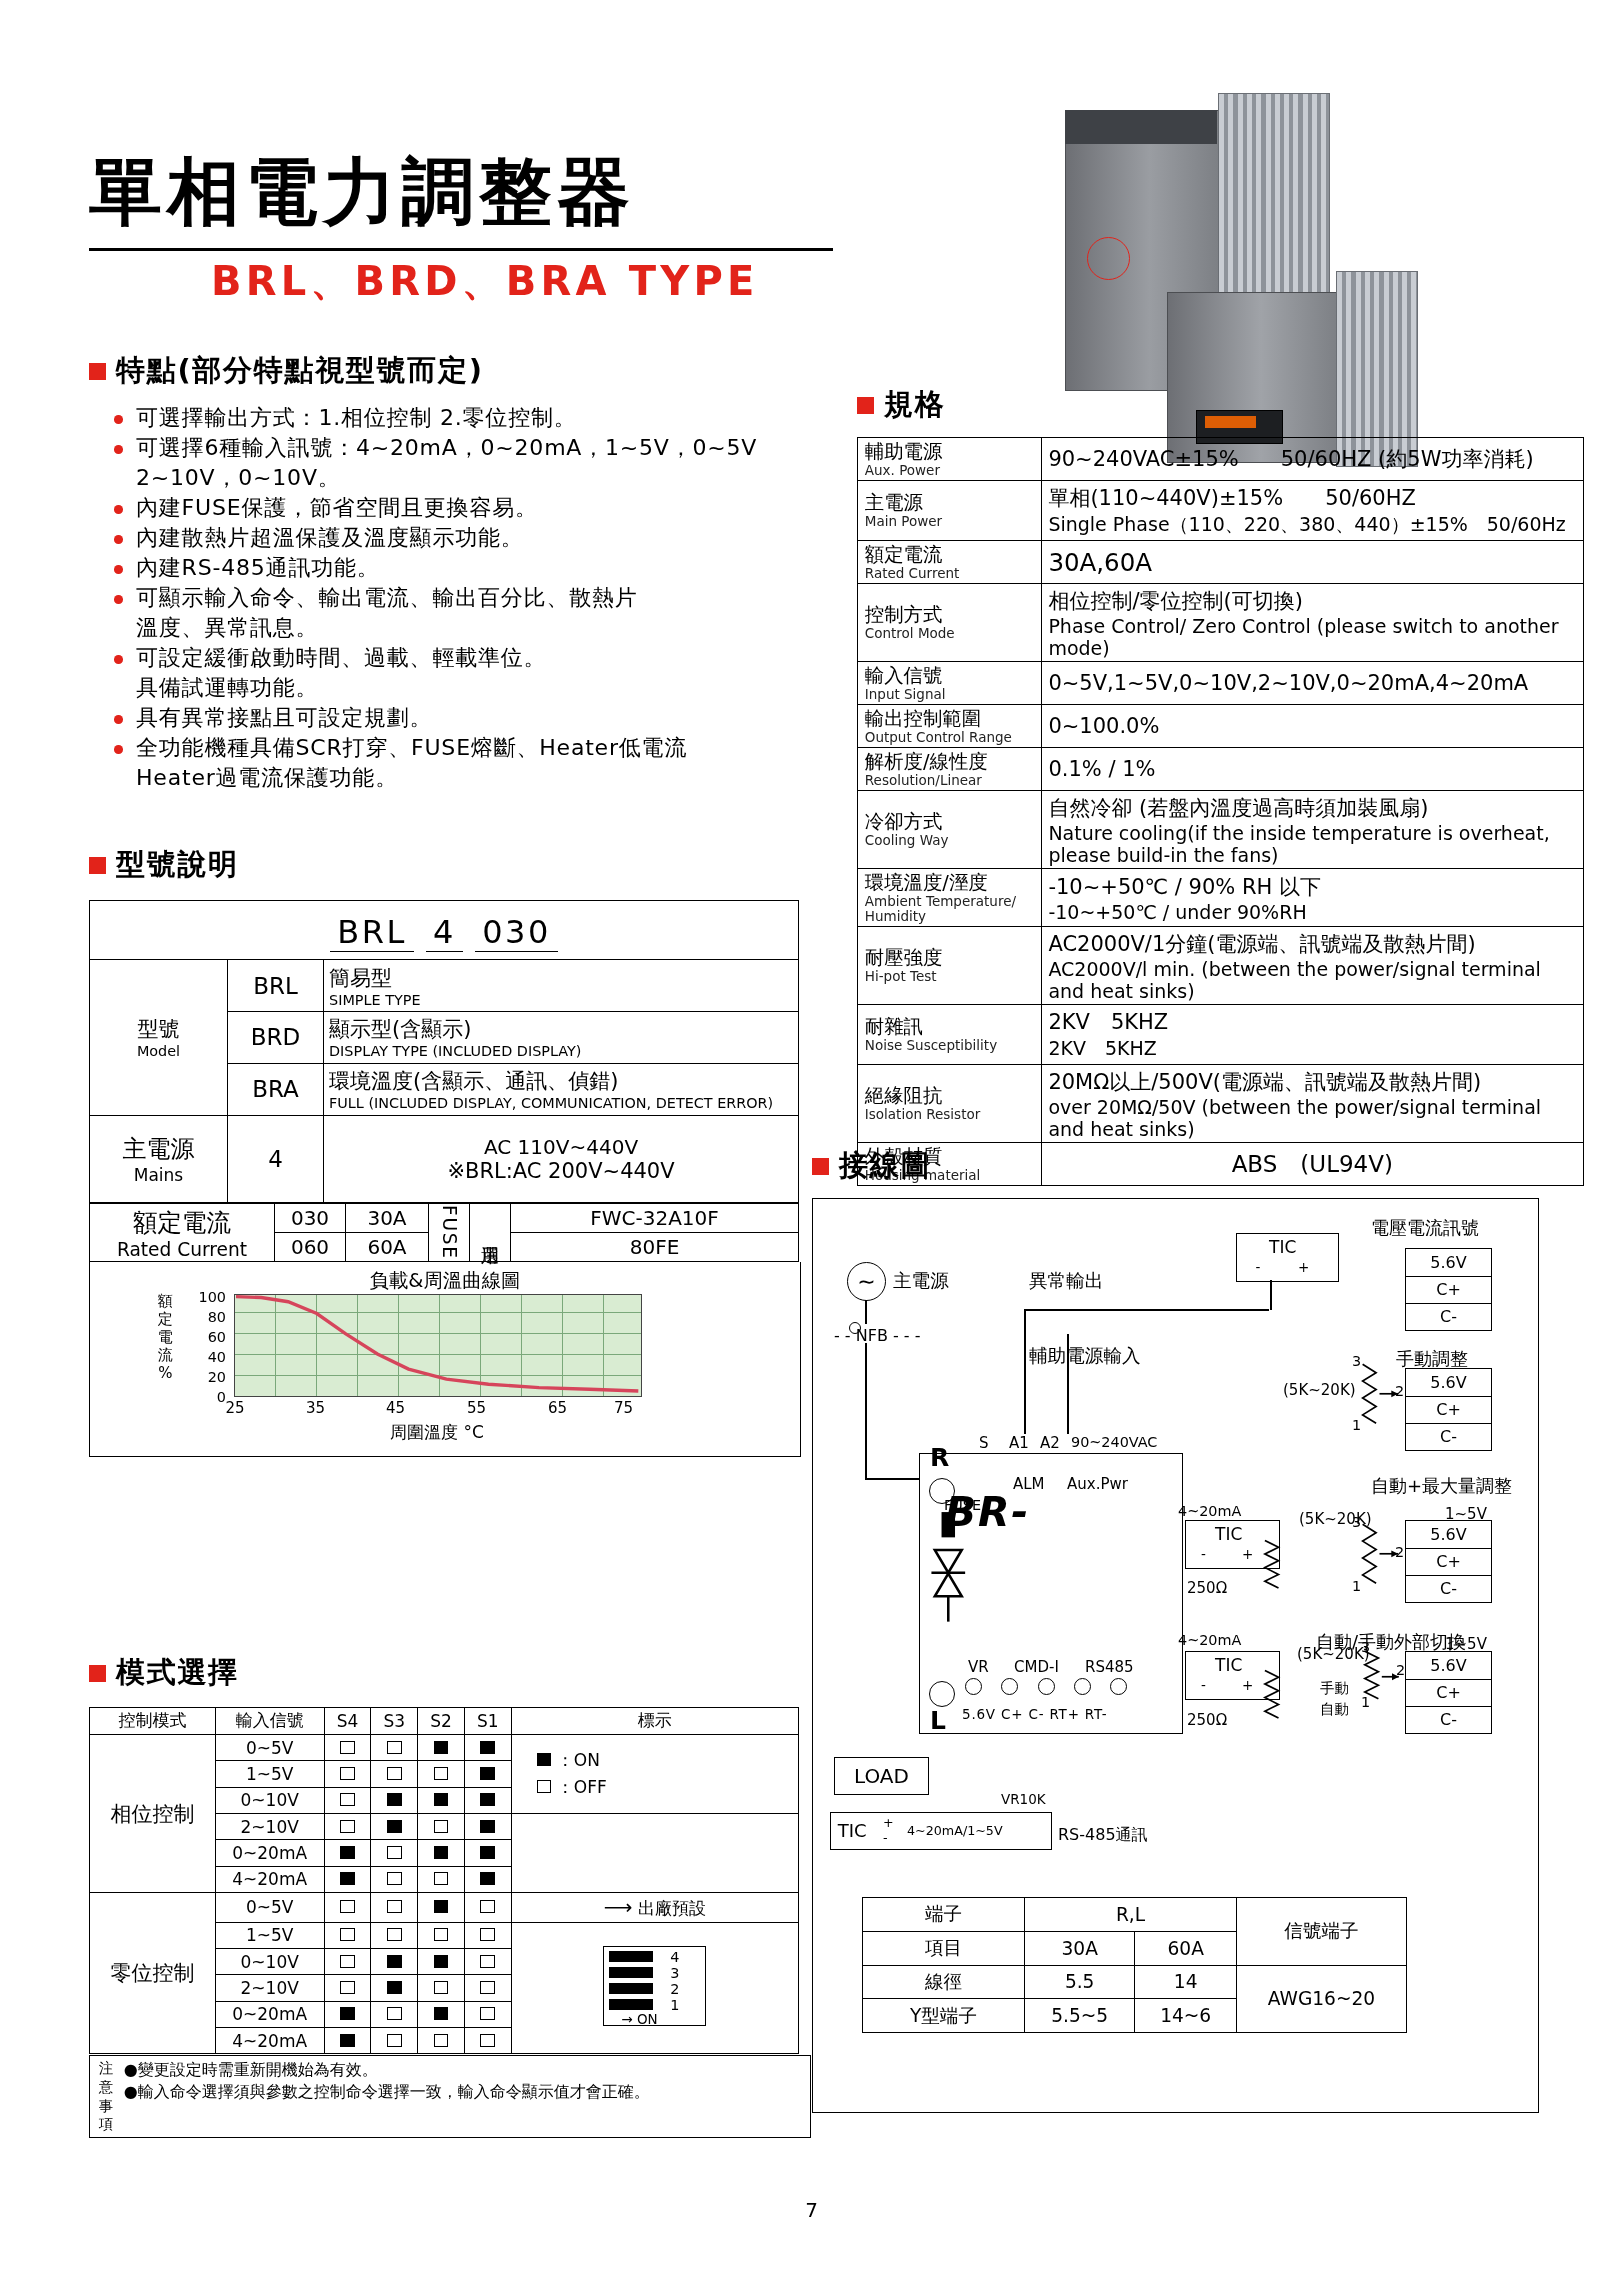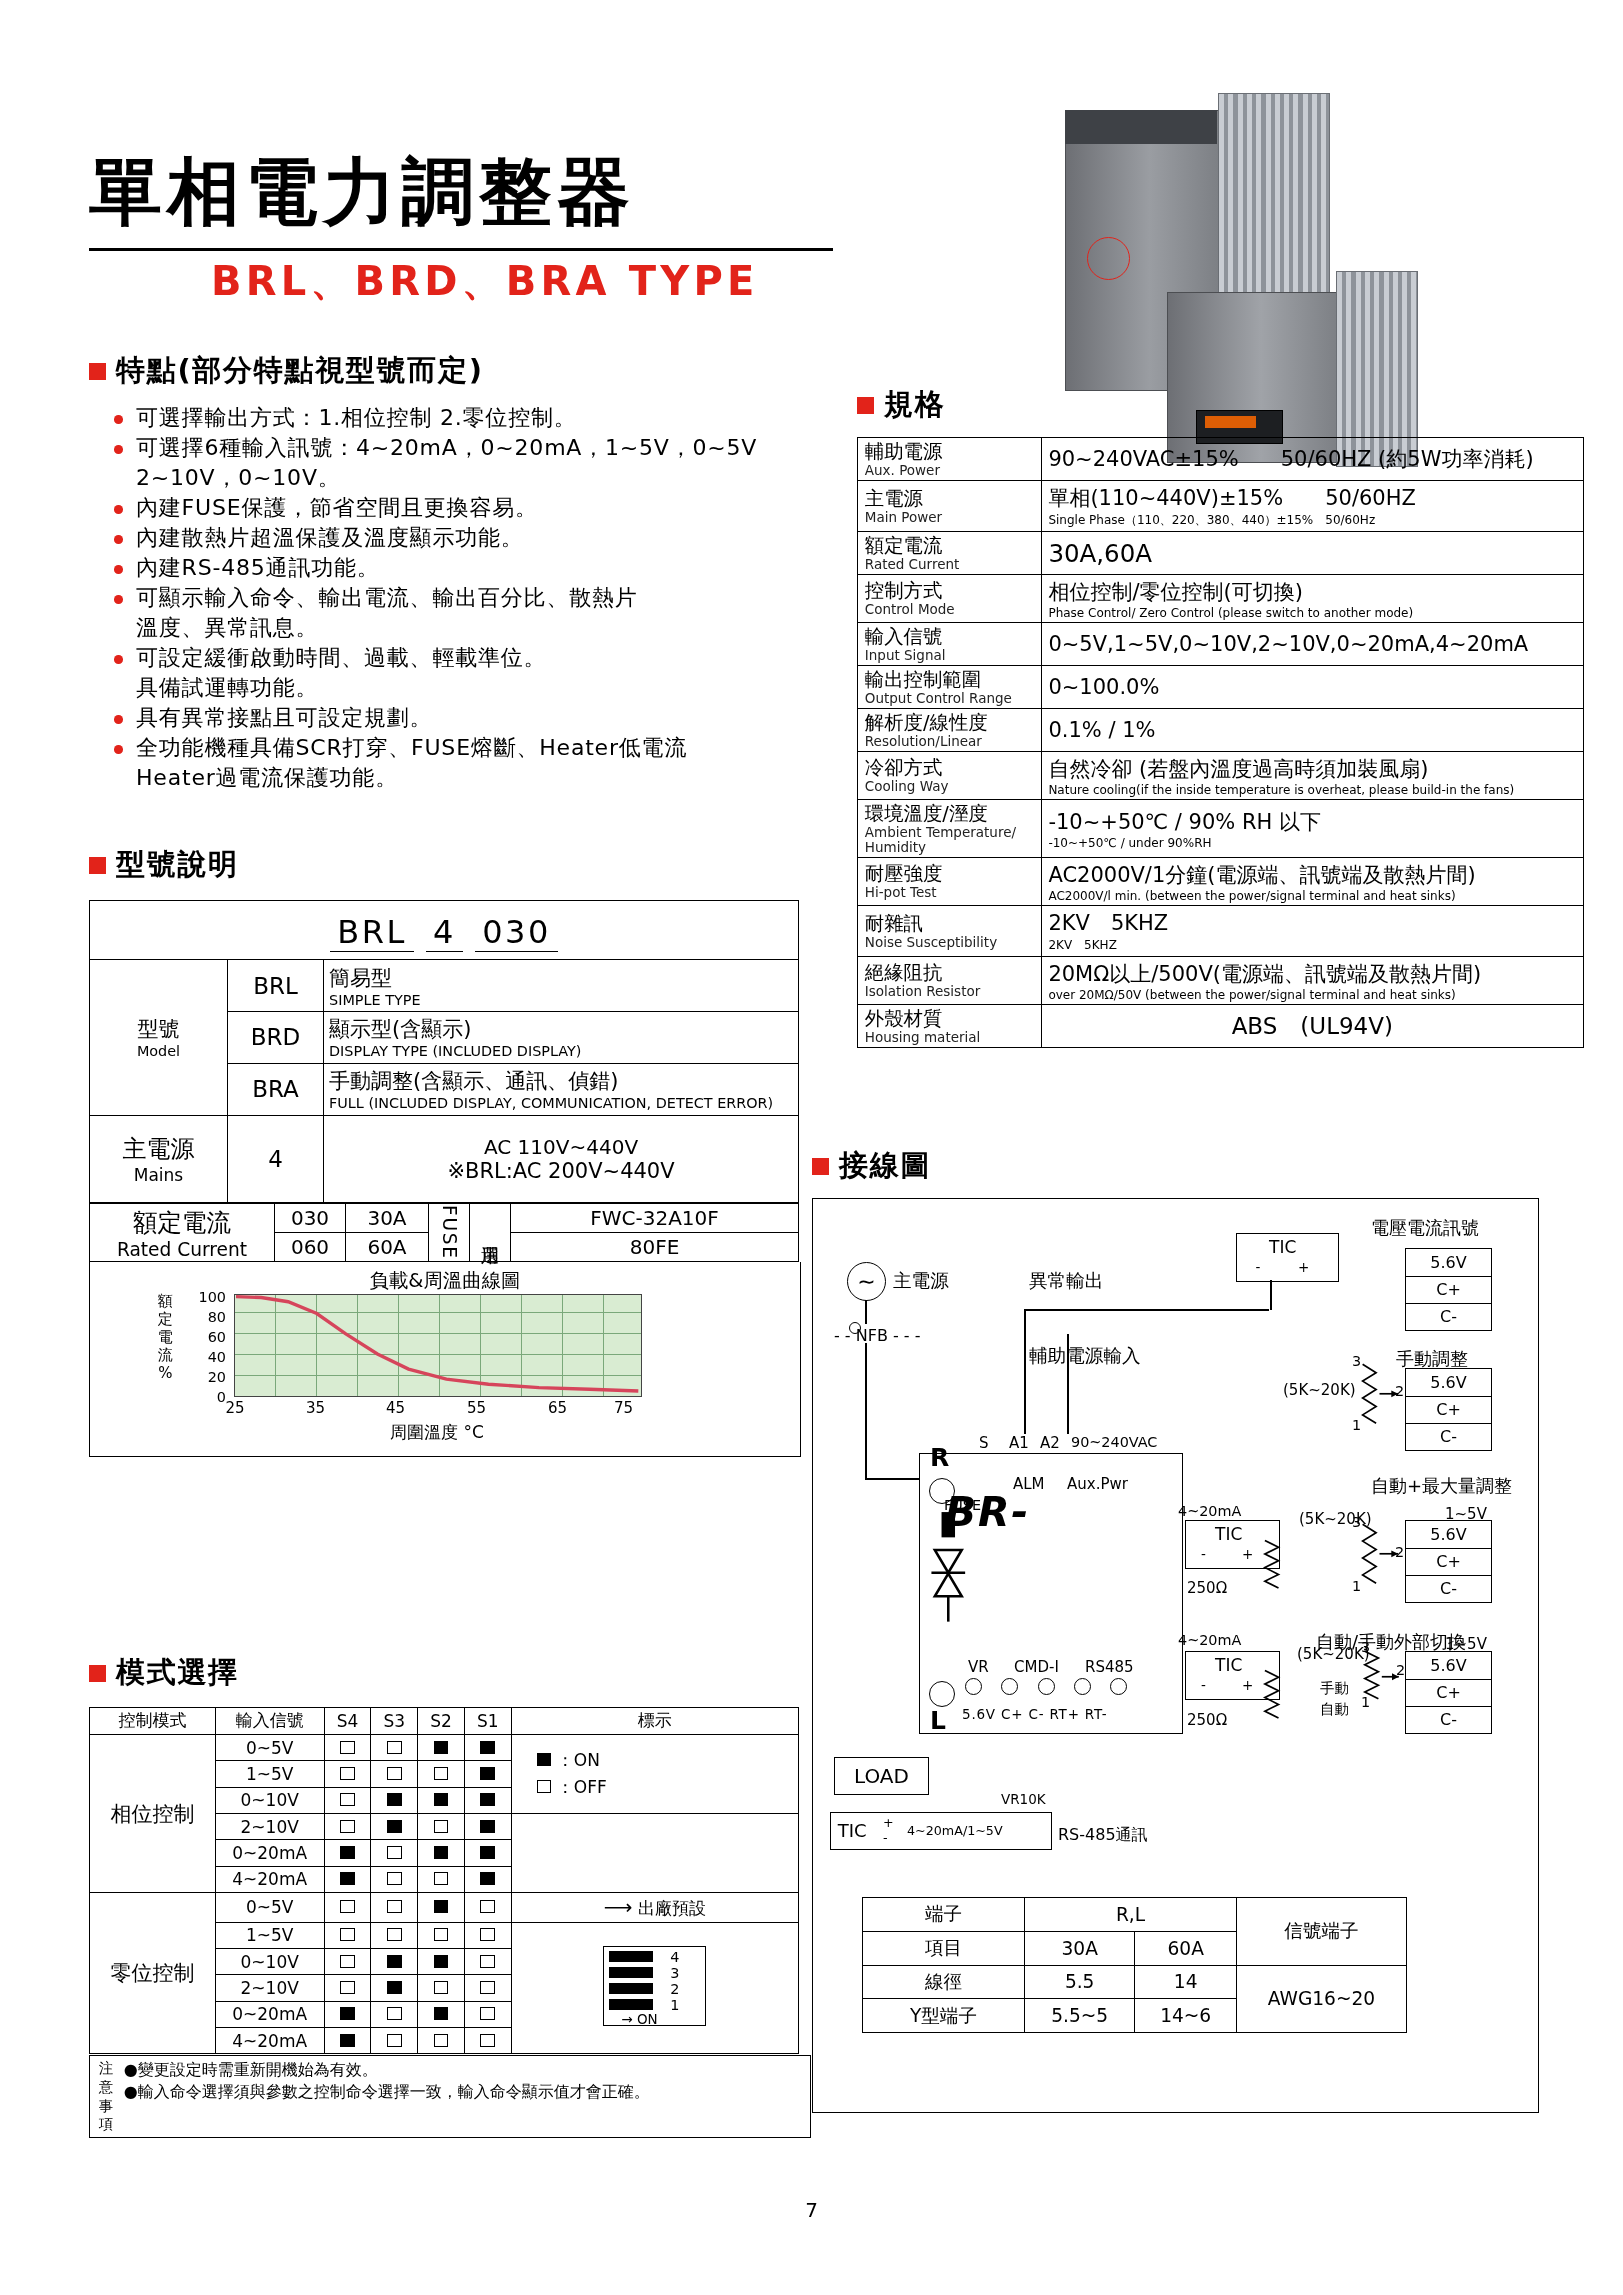--- a/index.html
+++ b/index.html
@@ -44,21 +44,21 @@
   .chk.on{background:#000;}
   #notes{position:absolute;left:89px;top:2055px;width:710px;font-size:16px;line-height:22px;border:0.8px solid #000;padding:3.4px 5px;}
   
   #spec-section{position:absolute;left:812px;top:385px;width:736px;margin-left:45px;}
   #spec-table{margin-top:12px;width:727px;font-size:18px;}
   #spec-table td{border:0.8px solid #000;padding:2.5px 6.8px;vertical-align:middle;}
   #spec-table td.k{width:169px;}
   .k .cn{font-size:19.4px;display:block;line-height:22px;}
   .k .en{font-size:13.5px;display:block;line-height:15px;color:#222;}
   .v .big{font-size:21px;}
-  .v .small{font-size:12px;}
+  .v .small{font-size:19px;}
   #wiring-section{position:absolute;left:812px;top:1146px;width:736px;}
   #wiring-box{margin-top:12px;width:725px;height:913px;border:0.8px solid #000;position:relative;background:#fff;}
   #term-table{position:absolute;left:862px;top:1897px;font-size:18.6px;text-align:center;}
   #term-table td{border:0.8px solid #000;padding:3.4px 8.5px;}
   #page-num{position:absolute;left:0;top:2198px;width:1623px;text-align:center;font-size:20px;}
   
   .wl{position:absolute;background:#000;}
   .wbox{position:absolute;border:0.8px solid #000;background:#fff;font-size:15px;}
   .wt{position:absolute;font-size:16px;white-space:nowrap;}
   .circ{position:absolute;border:1.7px solid #000;border-radius:50%;}
@@ -135,21 +135,21 @@
       <tr>
         <td style="text-align:center;font-size:23px;">BRD</td>
         <td colspan="2">
           <div class="cn">顯示型(含顯示)</div>
           <div class="en">DISPLAY TYPE (INCLUDED DISPLAY)</div>
         </td>
       </tr>
       <tr>
         <td style="text-align:center;font-size:23px;">BRA</td>
         <td colspan="2">
-          <div class="cn">手動調整(含顯示、通訊、偵錯)</div>
+          <div class="cn">環境溫度(含顯示、通訊、偵錯)</div>
           <div class="en">FULL (INCLUDED DISPLAY, COMMUNICATION, DETECT ERROR)</div>
         </td>
       </tr>
       <tr>
         <td style="text-align:center;height:80px;">
           <div class="cn" style="font-size:24px;">主電源</div>
           <div class="en" style="font-size:17px;">Mains</div>
         </td>
         <td style="text-align:center;font-size:23px;">4</td>
         <td colspan="2" style="text-align:center;">

